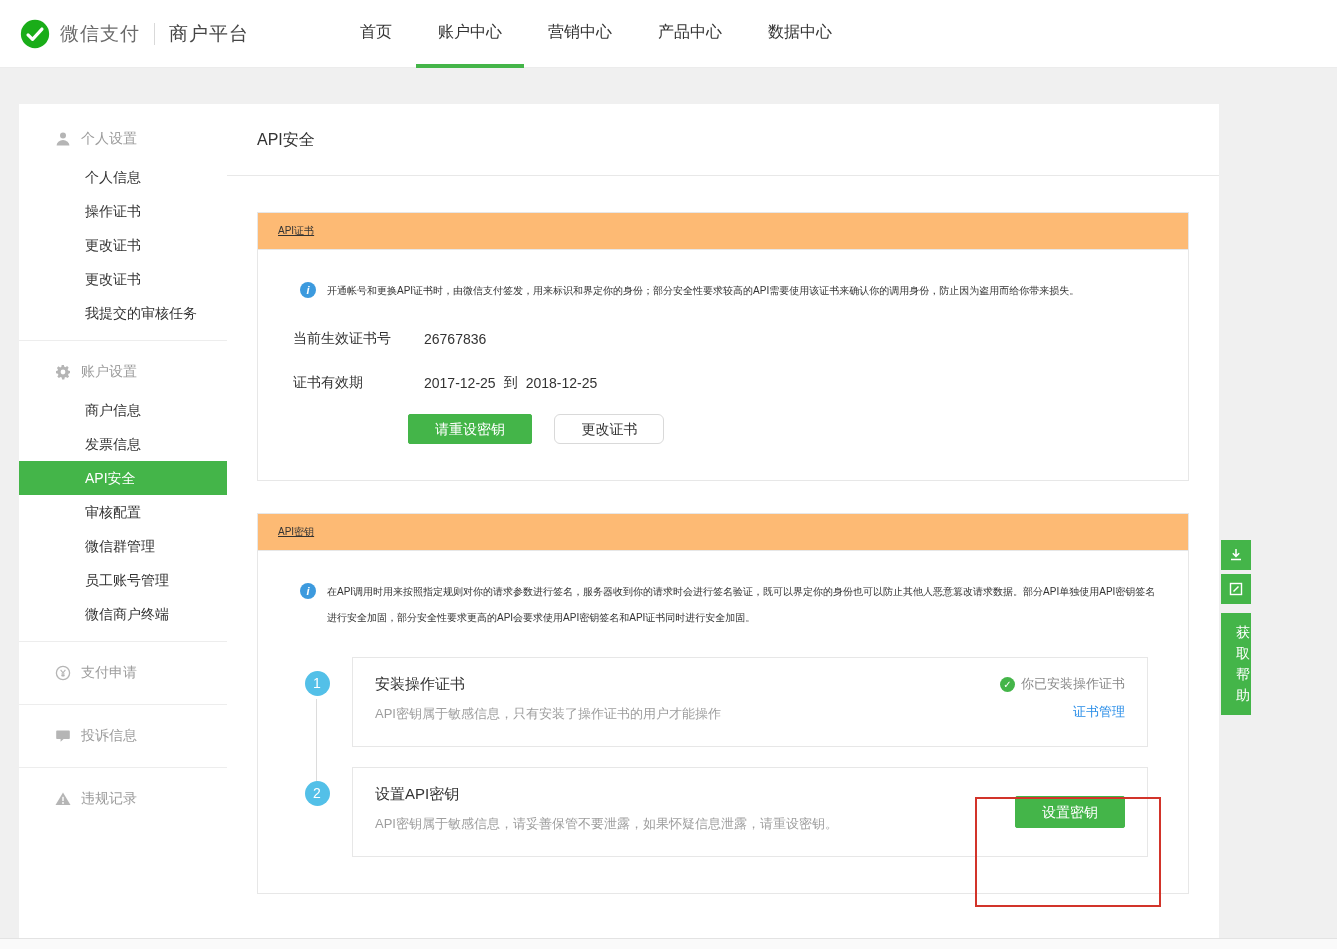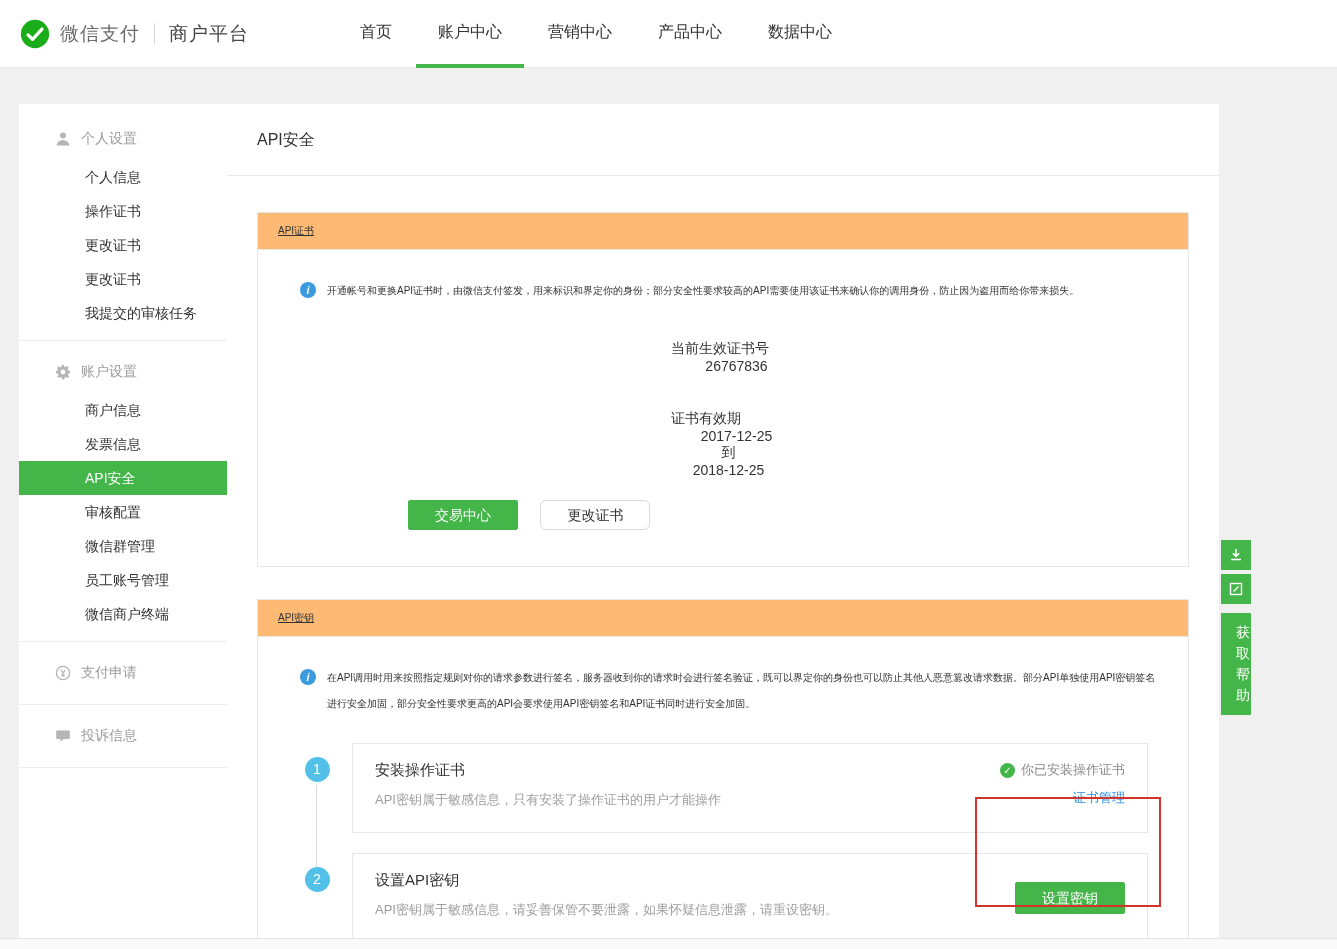--- a/index.html
+++ b/index.html
@@ -32,21 +32,21 @@
   .main-content { padding:36px 30px 30px 30px; }
 
   .section { margin-bottom:32px; }
   .section-header { height:38px; line-height:36px; background:#fdba74; border:1px solid #e7e7e7; padding-left:20px; font-size:10px; color:#333;text-decoration:underline; }
   .section-body { border:1px solid #e7e7e7; border-top:none; padding:28px 24px 36px 24px; }
 
   .info-row { display:flex; padding-left:18px; }
   .info-icon { width:16px; height:16px; border-radius:50%; background:#3c9ade; color:#fff; font-size:11px; font-weight:bold; font-style:italic; text-align:center; line-height:16px; flex-shrink:0; margin-top:4px; }
   .info-text { margin-left:11px; font-size:10px; color:#333; line-height:26px; max-width:860px; }
 
-  .field-row { display:flex; align-items:center; padding-left:11px; margin-top:36px; font-size:14px; color:#333;flex-direction:column; }
+  .field-row { display:flex; align-items:center; padding-left:11px; margin-top:26px; font-size:14px; color:#333; }
   .field-label { width:115px; flex-shrink:0; }
   .field-value { margin-left:16px; }
   .date-joiner { margin:0 8px; }
 
   .btn-row { margin-top:22px; padding-left:11px; }
   .btn { display:inline-block; height:30px; line-height:28px; padding:0 26px; font-size:14px; border-radius:2px; cursor:pointer; text-align:center; border:1px solid transparent; }
   .btn-green { background:#44b549; color:#fff; border-color:#44b549; }
   .btn-plain { background:#fff; color:#333; border-color:#d9d9d9; margin-left:18px;border-radius:6px; }
   .btn-row { margin-left:115px; }
 
@@ -154,20 +154,30 @@
         <span class="side-icon">
           <svg viewBox="0 0 16 16" width="16" height="16" fill="#b5b5b5">
               <path d="M2 2.6h12a.8.8 0 0 1 .8.8v6.8a.8.8 0 0 1-.8.8H8.6l-3 2.8v-2.8H2a.8.8 0 0 1-.8-.8V3.4a.8.8 0 0 1 .8-.8z"></path>
             </svg>
         </span>
         <span>投诉信息</span>
       </div>
 
       <div class="side-divider"></div>
 
+      <div class="side-group-header">
+        <span class="side-icon">
+          <svg viewBox="0 0 16 16" width="16" height="16">
+              <path d="M8 1.6L15.5 14H.5z" fill="#b5b5b5"></path>
+              <rect x="7.3" y="5.8" width="1.4" height="4.2" fill="#fff"></rect>
+              <circle cx="8" cy="12" r="0.9" fill="#fff"></circle>
+            </svg>
+        </span>
+        <span>违规记录</span>
+      </div>
     </aside>
 
     <main class="main">
       <div class="page-title">API安全</div>
 
       <div class="main-content">
 
         <section class="section">
           <div class="section-header">API证书</div>
           <div class="section-body">
@@ -179,21 +189,21 @@
               <span class="field-label">当前生效证书号</span>
               <span class="field-value">26767836</span>
             </div>
             <div class="field-row">
               <span class="field-label">证书有效期</span>
               <span class="field-value">2017-12-25</span>
               <span class="date-joiner">到</span>
               <span>2018-12-25</span>
             </div>
             <div class="btn-row">
-              <button class="btn btn-green">交易中心</button>
+              <button class="btn btn-green">请重设密钥</button>
               <button class="btn btn-plain">更改证书</button>
             </div>
           </div>
         </section>
 
         <section class="section">
           <div class="section-header">API密钥</div>
           <div class="section-body">
             <div class="info-row">
               <span class="info-icon">i</span>

